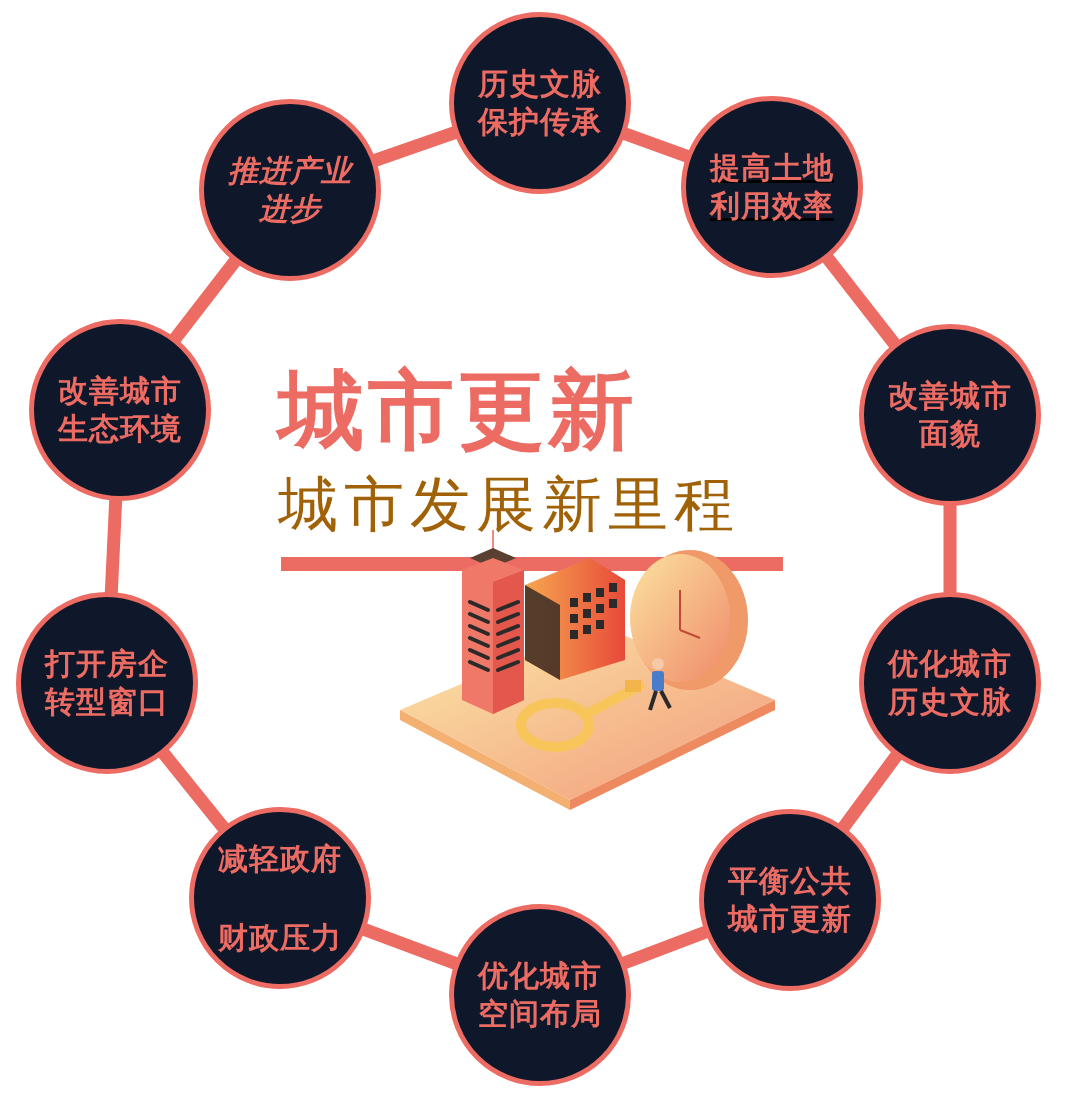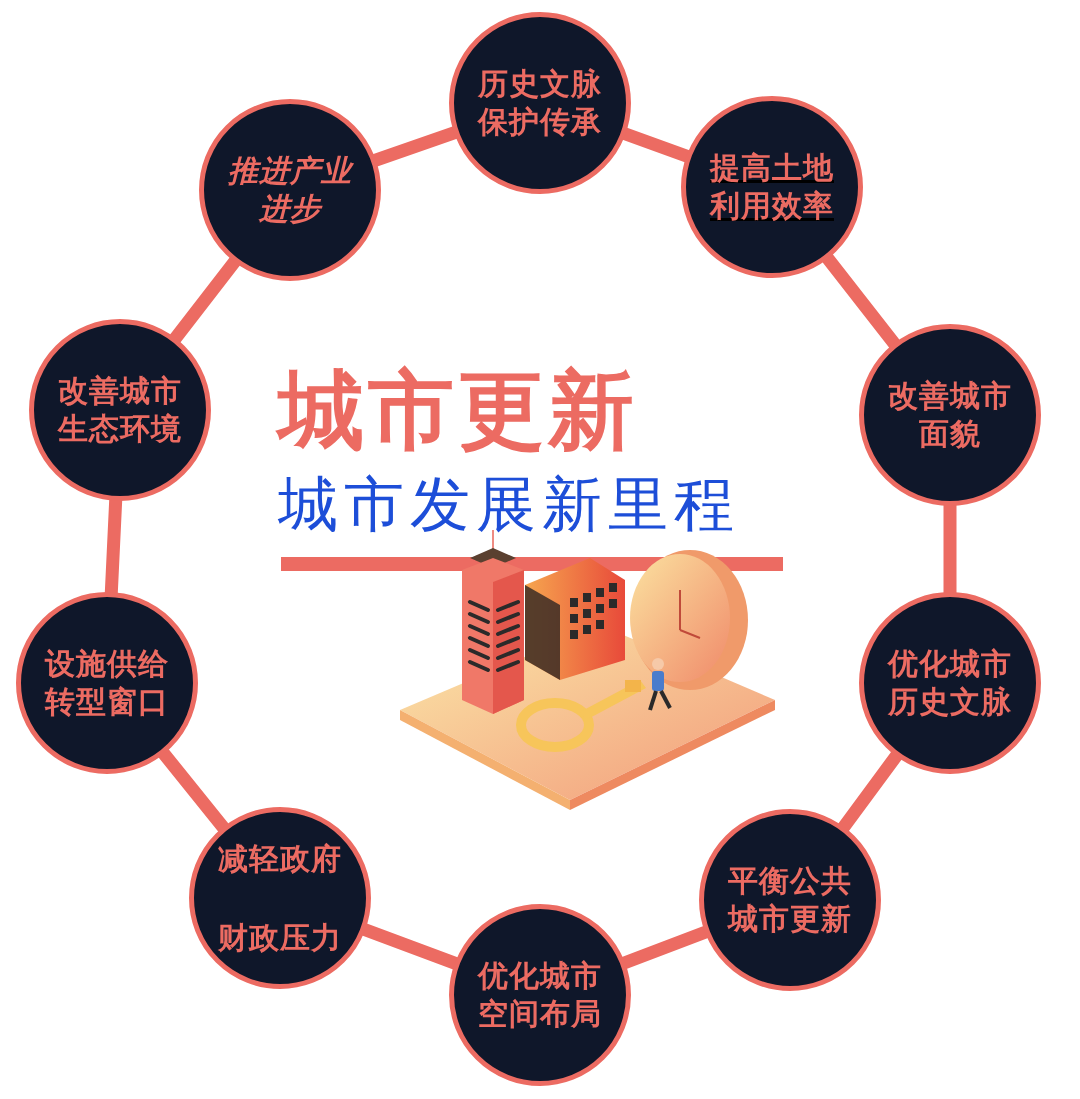--- a/index.html
+++ b/index.html
@@ -6,21 +6,21 @@
   body { width:1080px; height:1099px; position:relative; overflow:hidden;
          font-family: "DejaVu Sans", "Liberation Sans", sans-serif; }
   #ring-svg { position:absolute; left:0; top:0; width:1080px; height:1099px; }
   .node { position:absolute; width:172px; height:172px; border:5px solid #ec6b62;
           border-radius:50%; background:#0f172a; box-sizing:content-box;
           display:flex; flex-direction:column; align-items:center; justify-content:center; }
   .node-line { color:#ec6b62; font-weight:bold; font-size:30px; line-height:38px;
                letter-spacing:1px; white-space:nowrap; }
   .title-main { position:absolute; left:278px; top:362px; color:#ec6b62; font-weight:bold;
                 font-size:86px; line-height:96px; letter-spacing:4px; white-space:nowrap; }
-  .title-sub { position:absolute; left:278px; top:468px; color:#1d4ed8; font-weight:normal;
+  .title-sub { position:absolute; left:278px; top:468px; color:#a16207; font-weight:normal;
                font-size:60px; line-height:72px; letter-spacing:6px; white-space:nowrap; }
   .title-rule { position:absolute; left:281px; top:557px; width:502px; height:14px; background:#ec6b62; }
   #illustration { position:absolute; left:390px; top:530px; width:390px; height:280px; }
 </style>
 </head>
 <body>
 
 <svg id="ring-svg" viewBox="0 0 1080 1099">
   <polygon points="540,103 772,187 950,415 950,683 790,900 540,995 280,898 107,683 120,410 290,190" fill="none" stroke="#ec6b62" stroke-width="13" stroke-linejoin="round"></polygon>
 </svg>
@@ -133,21 +133,21 @@
 </div>
 <div class="node" style="left:449px; top:904px;">
   <span class="node-line">优化城市</span>
   <span class="node-line">空间布局</span>
 </div>
 <div class="node" style="left:189px; top:807px;gap:41px;">
   <span class="node-line">减轻政府</span>
   <span class="node-line">财政压力</span>
 </div>
 <div class="node" style="left:16px; top:592px;">
-  <span class="node-line">设施供给</span>
+  <span class="node-line">打开房企</span>
   <span class="node-line">转型窗口</span>
 </div>
 <div class="node" style="left:29px; top:319px;">
   <span class="node-line">改善城市</span>
   <span class="node-line">生态环境</span>
 </div>
 <div class="node" style="left:199px; top:99px;font-style:italic;">
   <span class="node-line">推进产业</span>
   <span class="node-line">进步</span>
 </div>

